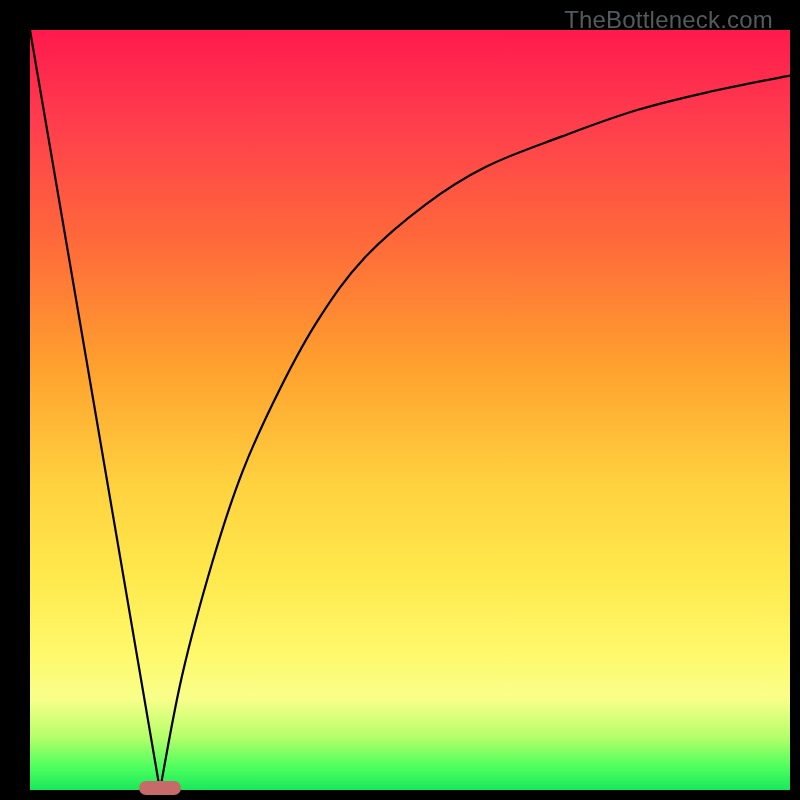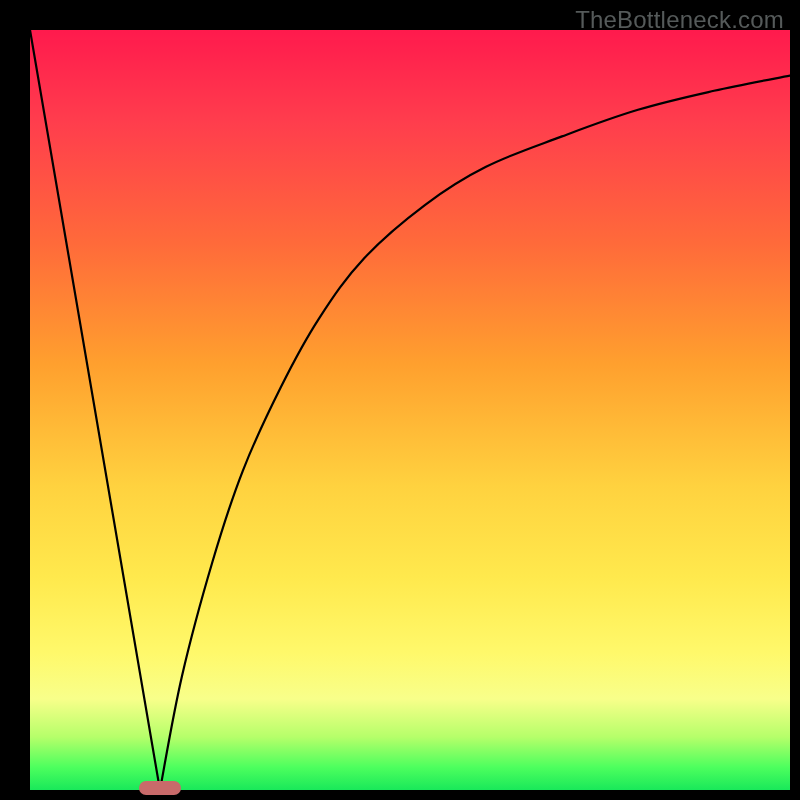--- a/index.html
+++ b/index.html
@@ -34,21 +34,21 @@
       #fff96b 82%,
       #f8ff8a 88%,
       #b6ff6a 93%,
       #4dff5e 97%,
       #19e85a 100%
     );
   }
   .watermark {
     position: absolute;
     top: 6px;
-    right: 16px;
+    right: 27px;
     color: #555a5a;
     font-size: 24px;
     font-weight: 500;
     letter-spacing: 0.2px;
     z-index: 30;
     user-select: none;
   }
   svg.curve {
     position: absolute;
     left: 0;

